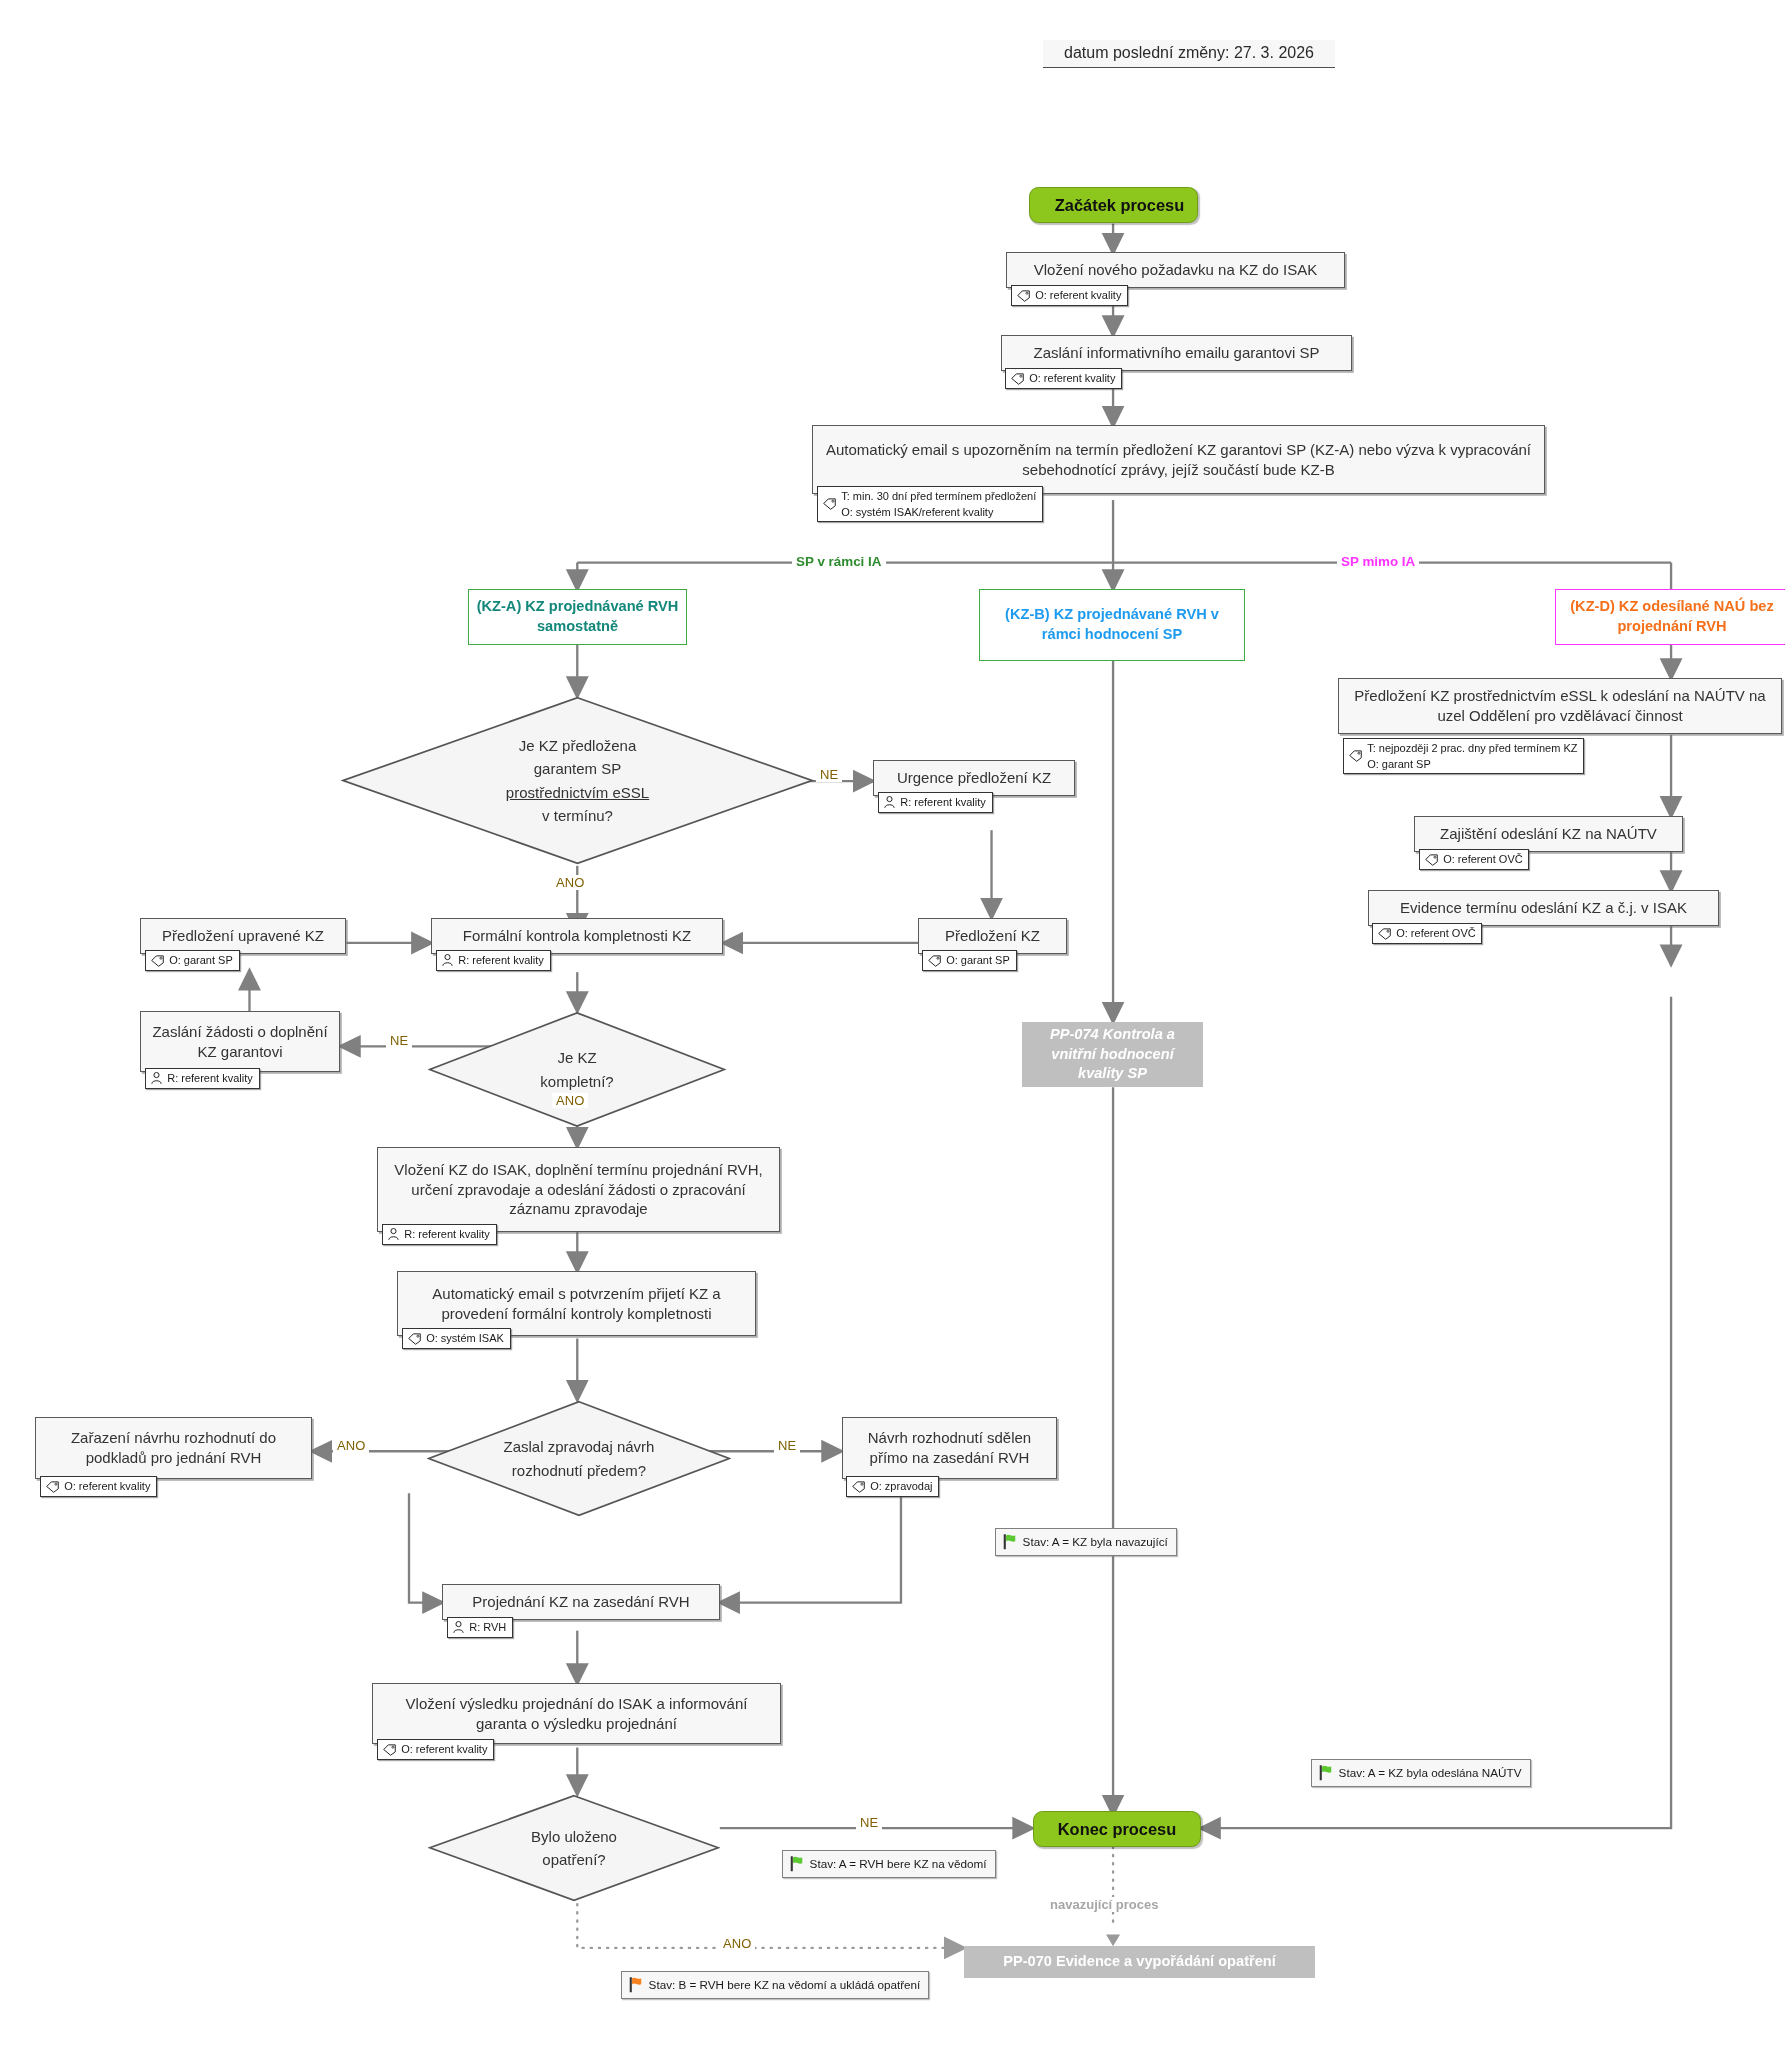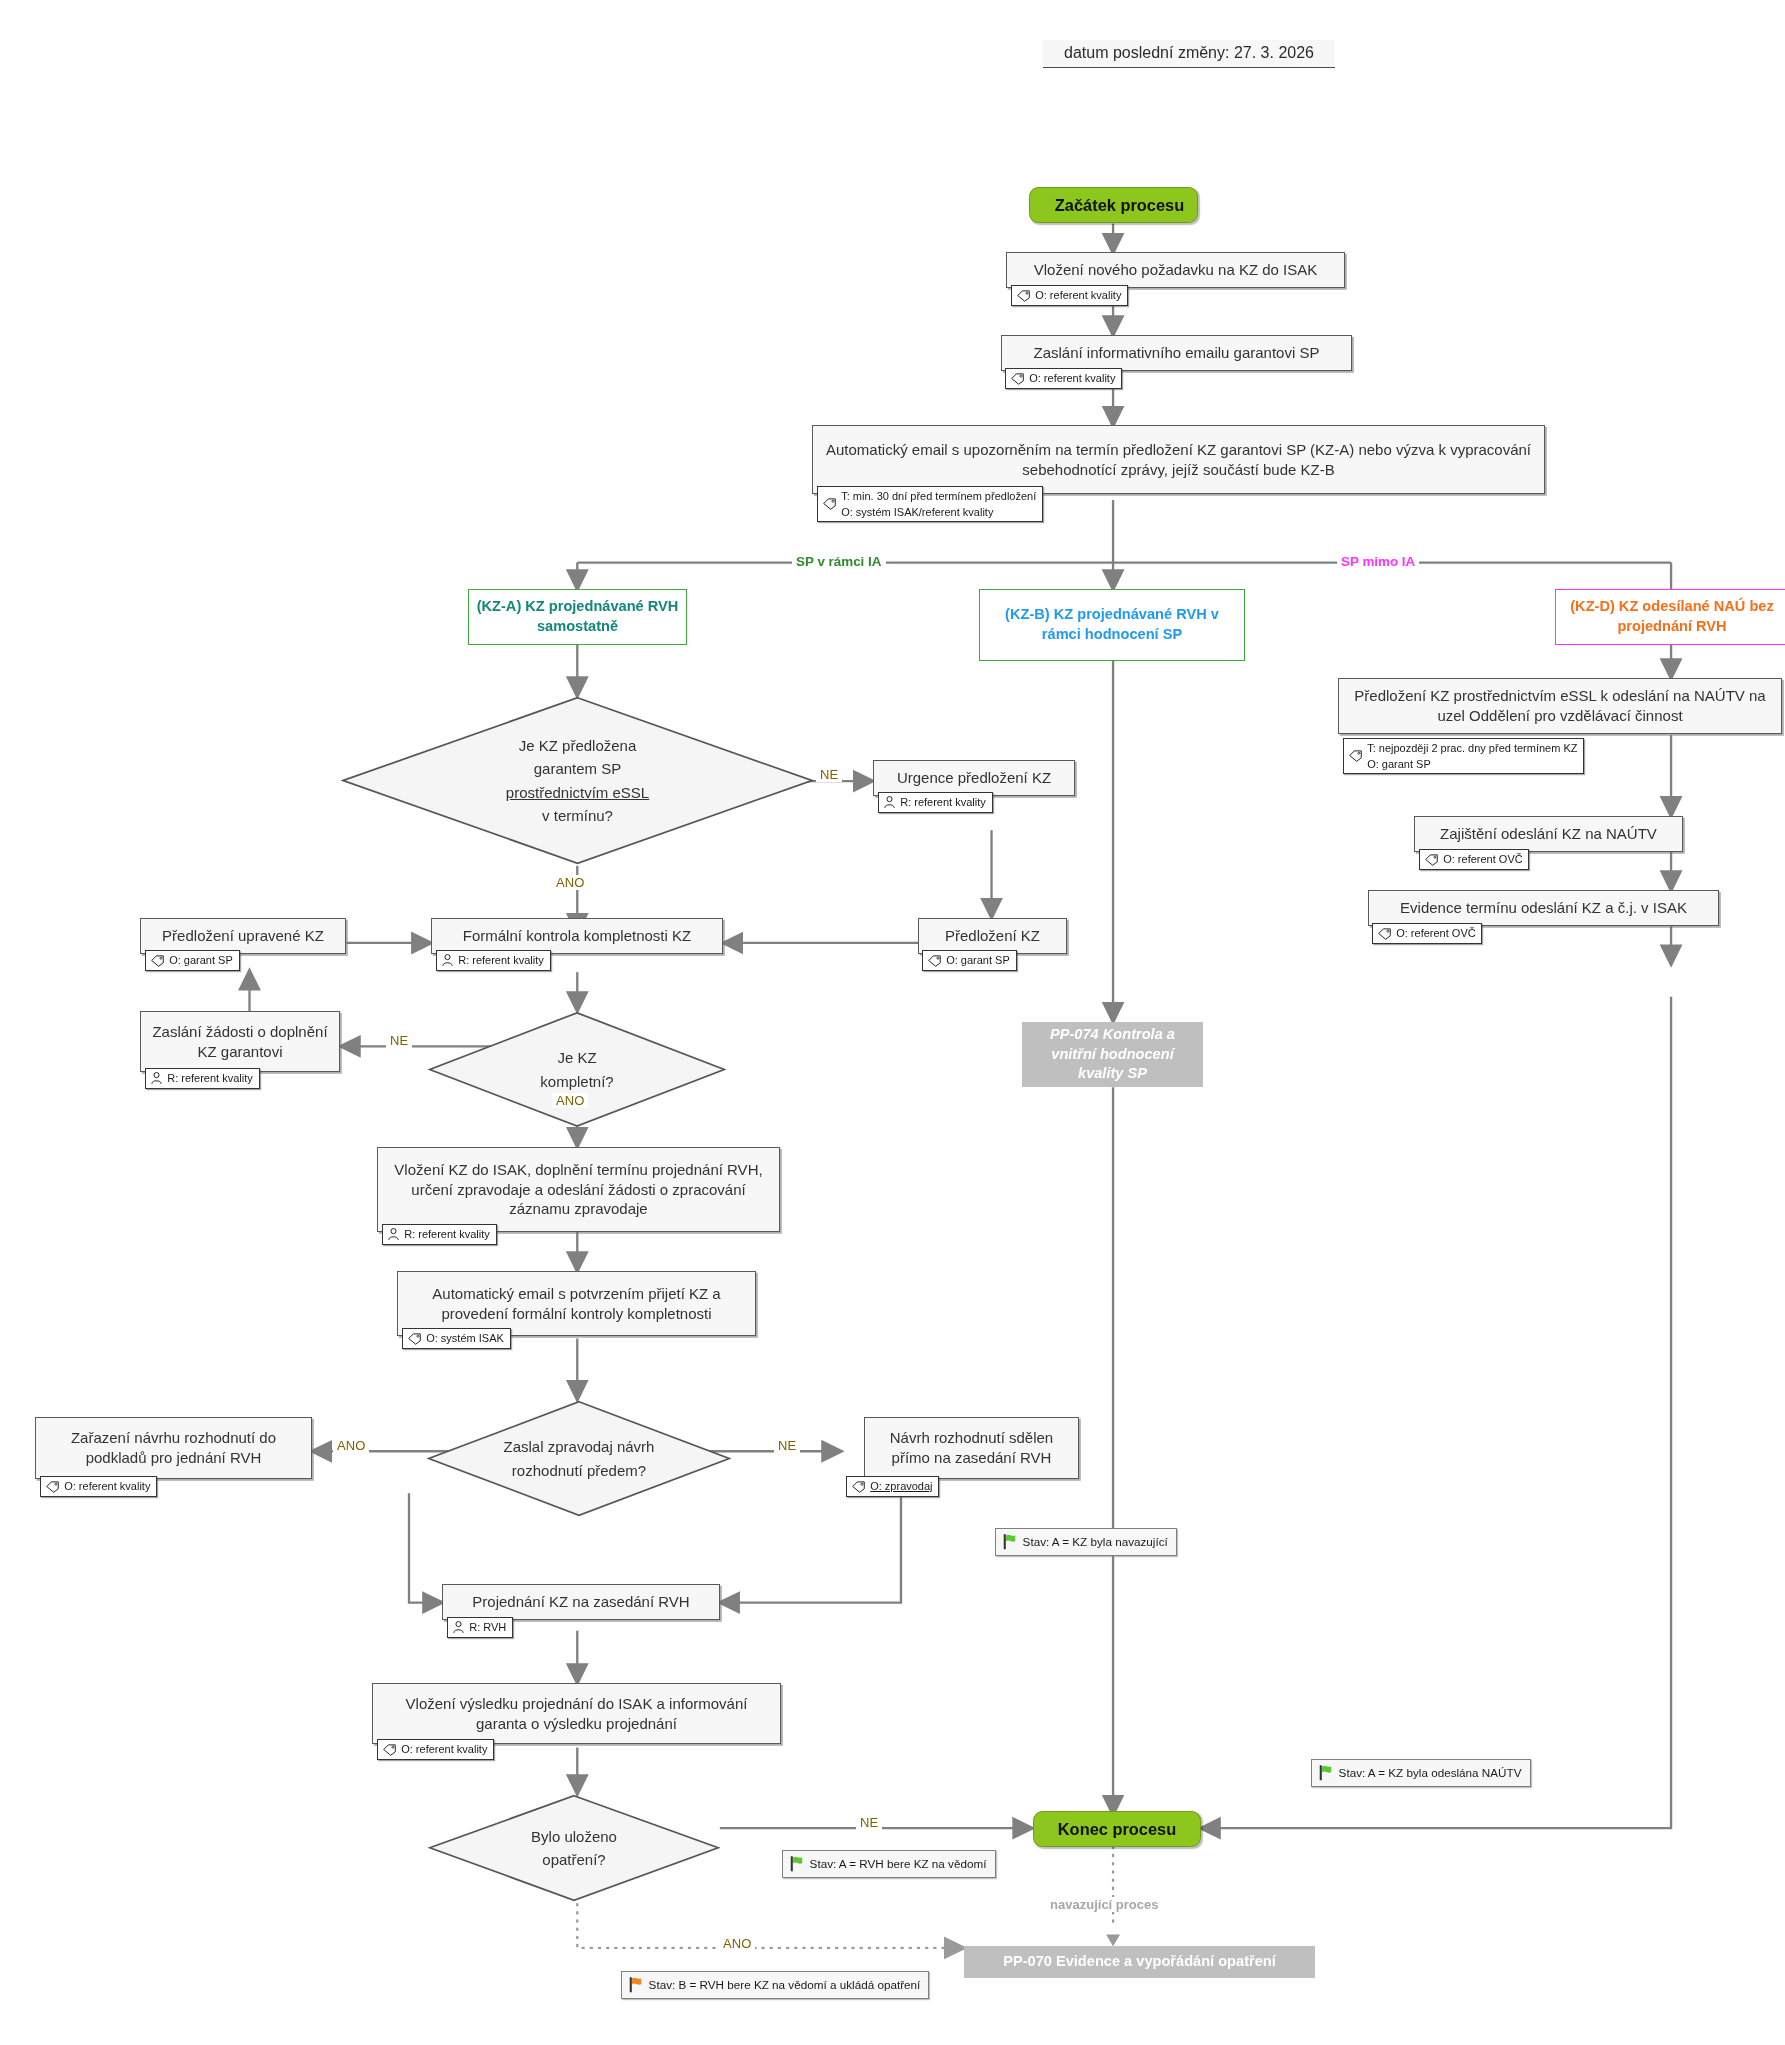--- a/index.html
+++ b/index.html
@@ -349,22 +349,22 @@
   <div class="abs tag" style="left:40px;top:1476px;">
     <svg width="15" height="13" viewBox="0 0 26 22">
       <path d="M3,11 L11,3 L23,3 L23,15 L15,21 z" fill="none" stroke="#222" stroke-width="1.7"></path>
       <circle cx="19" cy="7" r="1.8" fill="none" stroke="#222" stroke-width="1.4"></circle>
     </svg>
     <span class="lines">
         <span>O: referent kvality</span>
       </span>
   </div>
 
-  <div class="abs pbox" style="left:842px;top:1417px;width:215px;height:62px;margin-left:22px;">Návrh rozhodnutí sdělen přímo na zasedání RVH</div>
-  <div class="abs tag" style="left:846px;top:1476px;text-decoration:underline;">
+  <div class="abs pbox" style="left:842px;top:1417px;width:215px;height:62px;">Návrh rozhodnutí sdělen přímo na zasedání RVH</div>
+  <div class="abs tag" style="left:846px;top:1476px;">
     <svg width="15" height="13" viewBox="0 0 26 22">
       <path d="M3,11 L11,3 L23,3 L23,15 L15,21 z" fill="none" stroke="#222" stroke-width="1.7"></path>
       <circle cx="19" cy="7" r="1.8" fill="none" stroke="#222" stroke-width="1.4"></circle>
     </svg>
     <span class="lines">
         <span>O: zpravodaj</span>
       </span>
   </div>
 
   <div class="abs pbox" style="left:442px;top:1584px;width:278px;height:36px;">Projednání KZ na zasedání RVH</div>

